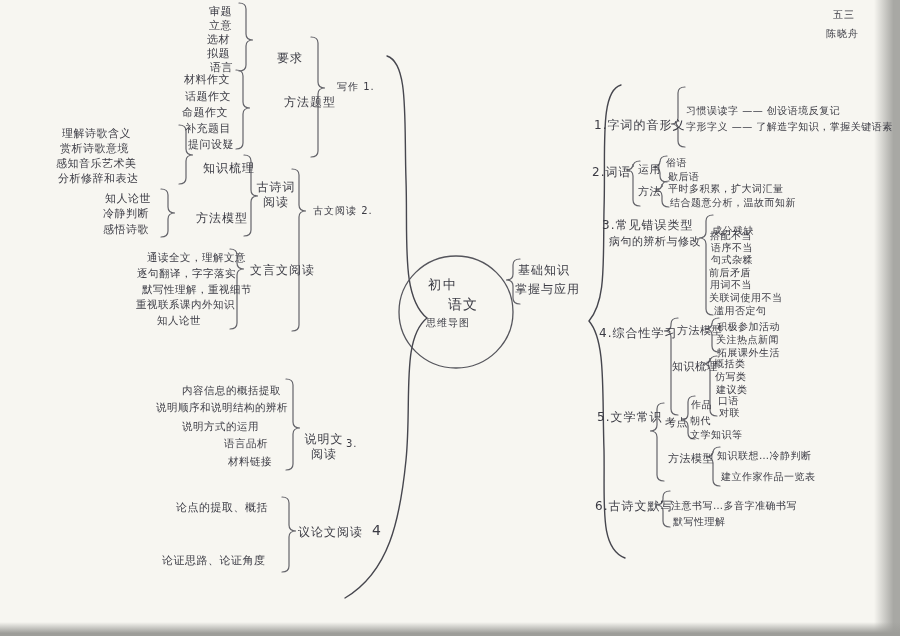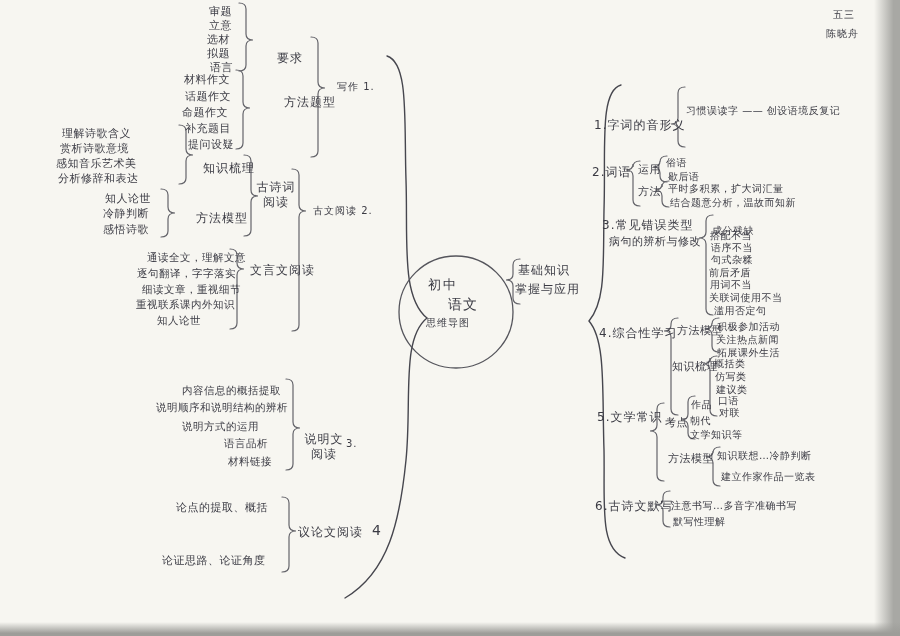--- a/index.html
+++ b/index.html
@@ -93,41 +93,42 @@
   <div class="t fs11" style="left:56px;top:156px">感知音乐艺术美</div>
   <div class="t fs11" style="left:58px;top:171px">分析修辞和表达</div>
   <div class="t fs12" style="left:203px;top:160px">知识梳理</div>
   <div class="t fs11" style="left:105px;top:191px">知人论世</div>
   <div class="t fs11" style="left:103px;top:206px">冷静判断</div>
   <div class="t fs11" style="left:103px;top:222px">感悟诗歌</div>
   <div class="t fs12" style="left:196px;top:210px">方法模型</div>
   <div class="t fs12 wrapc" style="left:254px;top:180px">古诗词阅读</div>
   <div class="t fs105" style="left:147px;top:251px">通读全文，理解文意</div>
   <div class="t fs105" style="left:137px;top:267px">逐句翻译，字字落实</div>
-  <div class="t fs105" style="left:142px;top:283px">细读文章，重视细节</div>
+  <div class="t fs105" style="left:142px;top:283px">默写性理解，重视细节</div>
   <div class="t fs105" style="left:136px;top:298px">重视联系课内外知识</div>
   <div class="t fs105" style="left:157px;top:314px">知人论世</div>
   <div class="t fs12" style="left:250px;top:262px">文言文阅读</div>
   <div class="t fs13" style="left:313px;top:204px">古文阅读 2.</div>
 
   <div class="t fs105" style="left:182px;top:384px">内容信息的概括提取</div>
   <div class="t fs105" style="left:156px;top:401px">说明顺序和说明结构的辨析</div>
   <div class="t fs105" style="left:182px;top:420px">说明方式的运用</div>
   <div class="t fs105" style="left:224px;top:437px">语言品析</div>
   <div class="t fs105" style="left:228px;top:455px">材料链接</div>
   <div class="t fs12 wrapc" style="left:302px;top:432px">说明文阅读</div>
   <div class="t fs13" style="left:346px;top:438px">3.</div>
 
   <div class="t fs11" style="left:176px;top:500px">论点的提取、概括</div>
   <div class="t fs11" style="left:162px;top:553px">论证思路、论证角度</div>
   <div class="t fs12" style="left:298px;top:524px">议论文阅读</div>
   <div class="t fs14" style="left:372px;top:522px">4</div>
 
   <div class="t fs12" style="left:594px;top:117px">1.字词的音形义</div>
   <div class="t fs10" style="left:686px;top:104px">习惯误读字 —— 创设语境反复记</div>
+  <div class="t fs10" style="left:686px;top:120px">字形字义 —— 了解造字知识，掌握关键语素</div>
 
   <div class="t fs12" style="left:592px;top:164px">2.词语</div>
   <div class="t fs11" style="left:638px;top:162px">运用</div>
   <div class="t fs10" style="left:666px;top:156px">俗语</div>
   <div class="t fs10" style="left:668px;top:170px">歇后语</div>
   <div class="t fs11" style="left:638px;top:184px">方法</div>
   <div class="t fs10" style="left:668px;top:182px">平时多积累，扩大词汇量</div>
   <div class="t fs10" style="left:670px;top:196px">结合题意分析，温故而知新</div>
 
   <div class="t fs12" style="left:602px;top:217px">3.常见错误类型</div>

